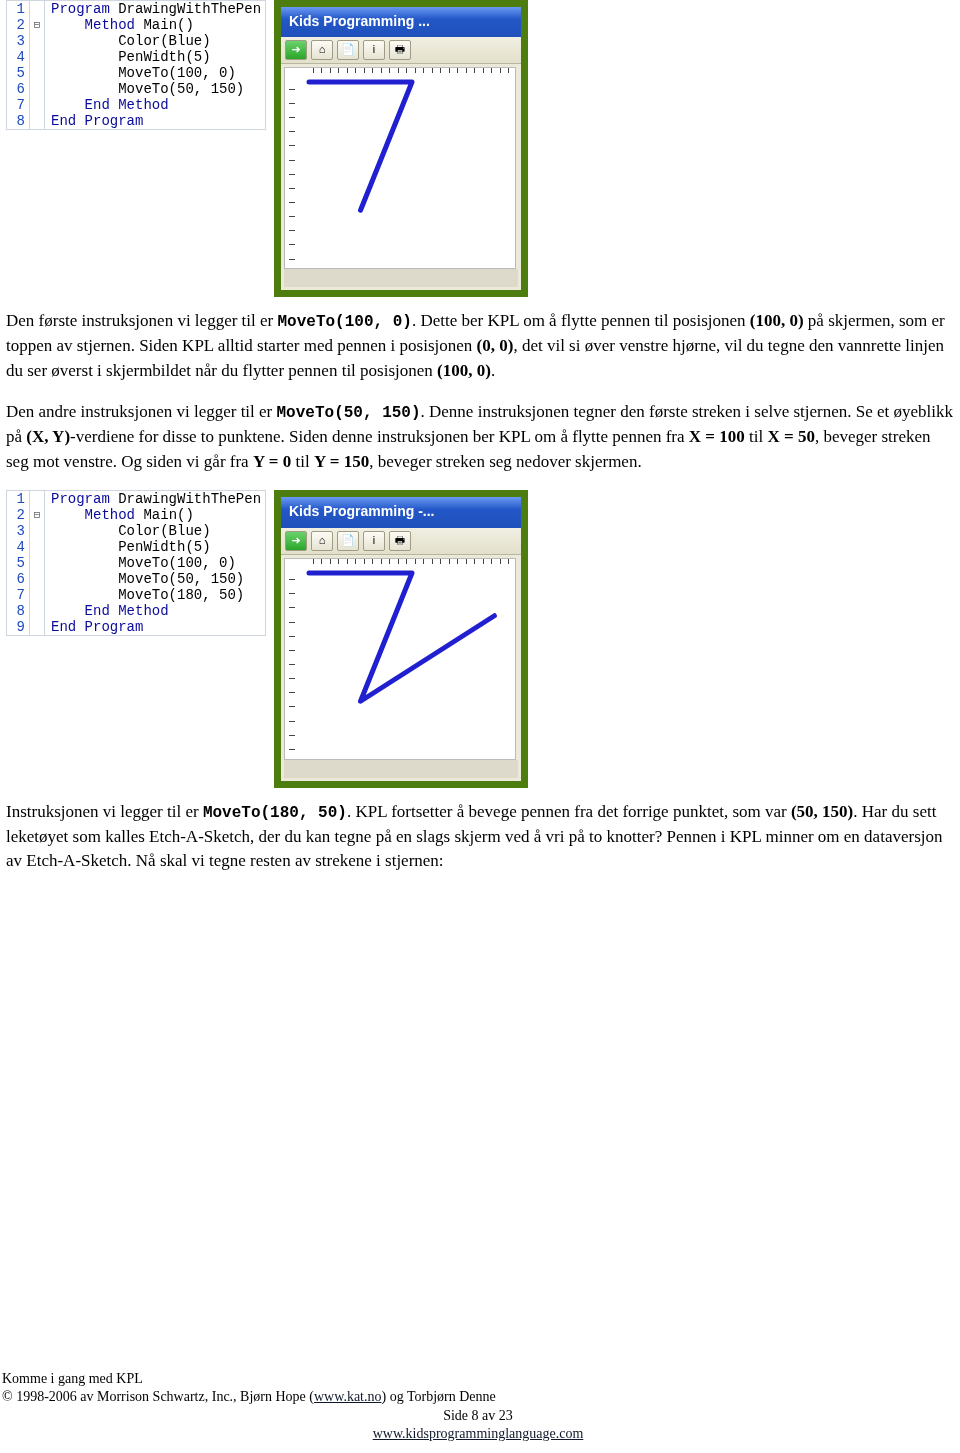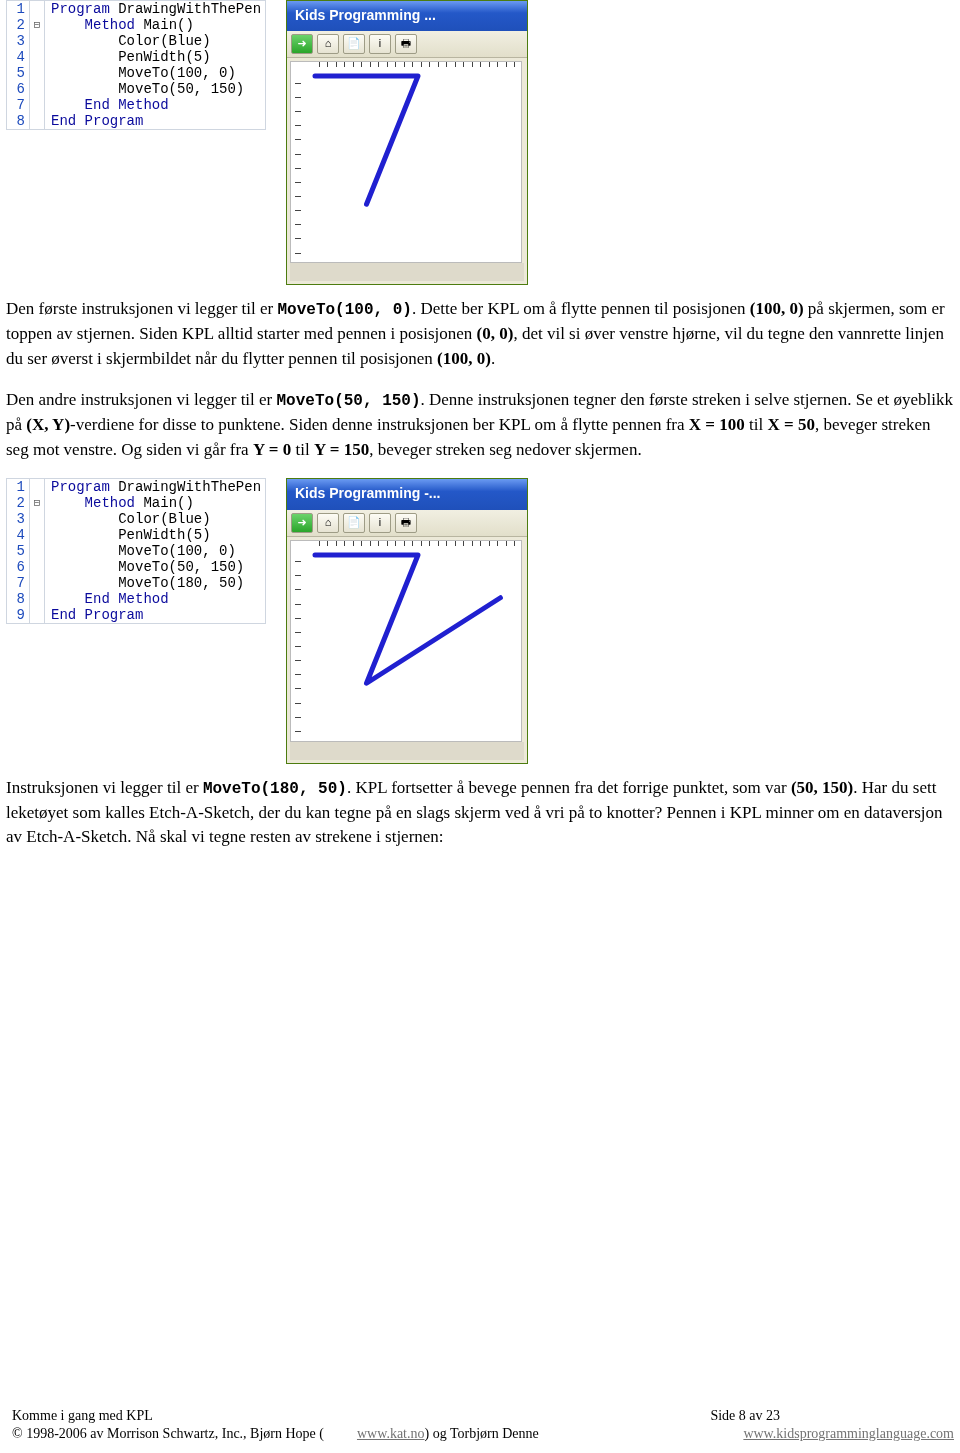--- a/index.html
+++ b/index.html
@@ -48,23 +48,23 @@
     text-align: center;
     color: #666;
     font-size: 11px;
   }
   .codebox .code { padding-left: 6px; white-space: pre; color: #000; }
   .codebox .kw { color: #0a0a9c; text-align: center; }
 
   
   .appwin {
     width: 240px;
-    border: 1px solid #4d7c0f;
+    border: 7px solid #4d7c0f;
     font-family: Tahoma, sans-serif;
-    margin-left: 20px;
+    margin-left: 8px;
     background: #bef264;
   }
   .appwin .titlebar {
     background: linear-gradient(#6a9af2, #2458c8 40%, #1f50ba);
     color: #fff;
     font-weight: bold;
     font-size: 14px;
     padding: 4px 8px 6px 8px;
     display: flex;
     justify-content: space-between;
@@ -113,26 +113,27 @@
   .graybar { height: 18px; background: #dedacb; }
 
   
   p.body { margin: 12px 0 16px 0; }
   code.inline { font-family: "Courier New", monospace; font-weight: bold; font-size: 16px; }
   b { font-weight: bold; }
 
   
   .footer {
     position: absolute;
-    bottom: 10px; left: 12px; right: 6px;
+    bottom: 10px; left: 2px; right: 6px;
     font-size: 14px;
     display: flex; justify-content: space-between;
     line-height: 1.3;
-  }
-  .footer a { color: #737373; text-decoration: underline; margin-left: 33px; }
+    flex-direction: column;
+  }
+  .footer a { color: #0f172a; text-decoration: underline; }
 </style>
 </head>
 <body>
 <div class="page">
 
 <div class="screenshot-row">
 
   <div class="codebox" id="codebox1">
         <div class="row">
           <div class="ln">1</div>
@@ -365,19 +366,19 @@
   <span>Instruksjonen vi legger til er </span><code class="inline">MoveTo(180, 50)</code><span>. KPL fortsetter å bevege pennen fra det forrige punktet, som var </span><b>(50, 150)</b><span>. Har du sett leketøyet som kalles Etch-A-Sketch, der du kan tegne på en slags skjerm ved å vri på to knotter? Pennen i KPL minner om en dataversjon av Etch-A-Sketch. Nå skal vi tegne resten av strekene i stjernen:</span>
 </p>
 
 <div class="footer">
   <div>
     <div>Komme i gang med KPL</div>
     <div>
       <span>© 1998-2006 av Morrison Schwartz, Inc., Bjørn Hope (</span><a href="#">www.kat.no</a><span>) og Torbjørn Denne</span>
     </div>
   </div>
-  <div style="text-align:left">
+  <div style="text-align:center">
     <div>Side 8 av 23</div>
     <div><a href="#">www.kidsprogramminglanguage.com</a></div>
   </div>
 </div>
 
 </div>
 
 </body></html>

